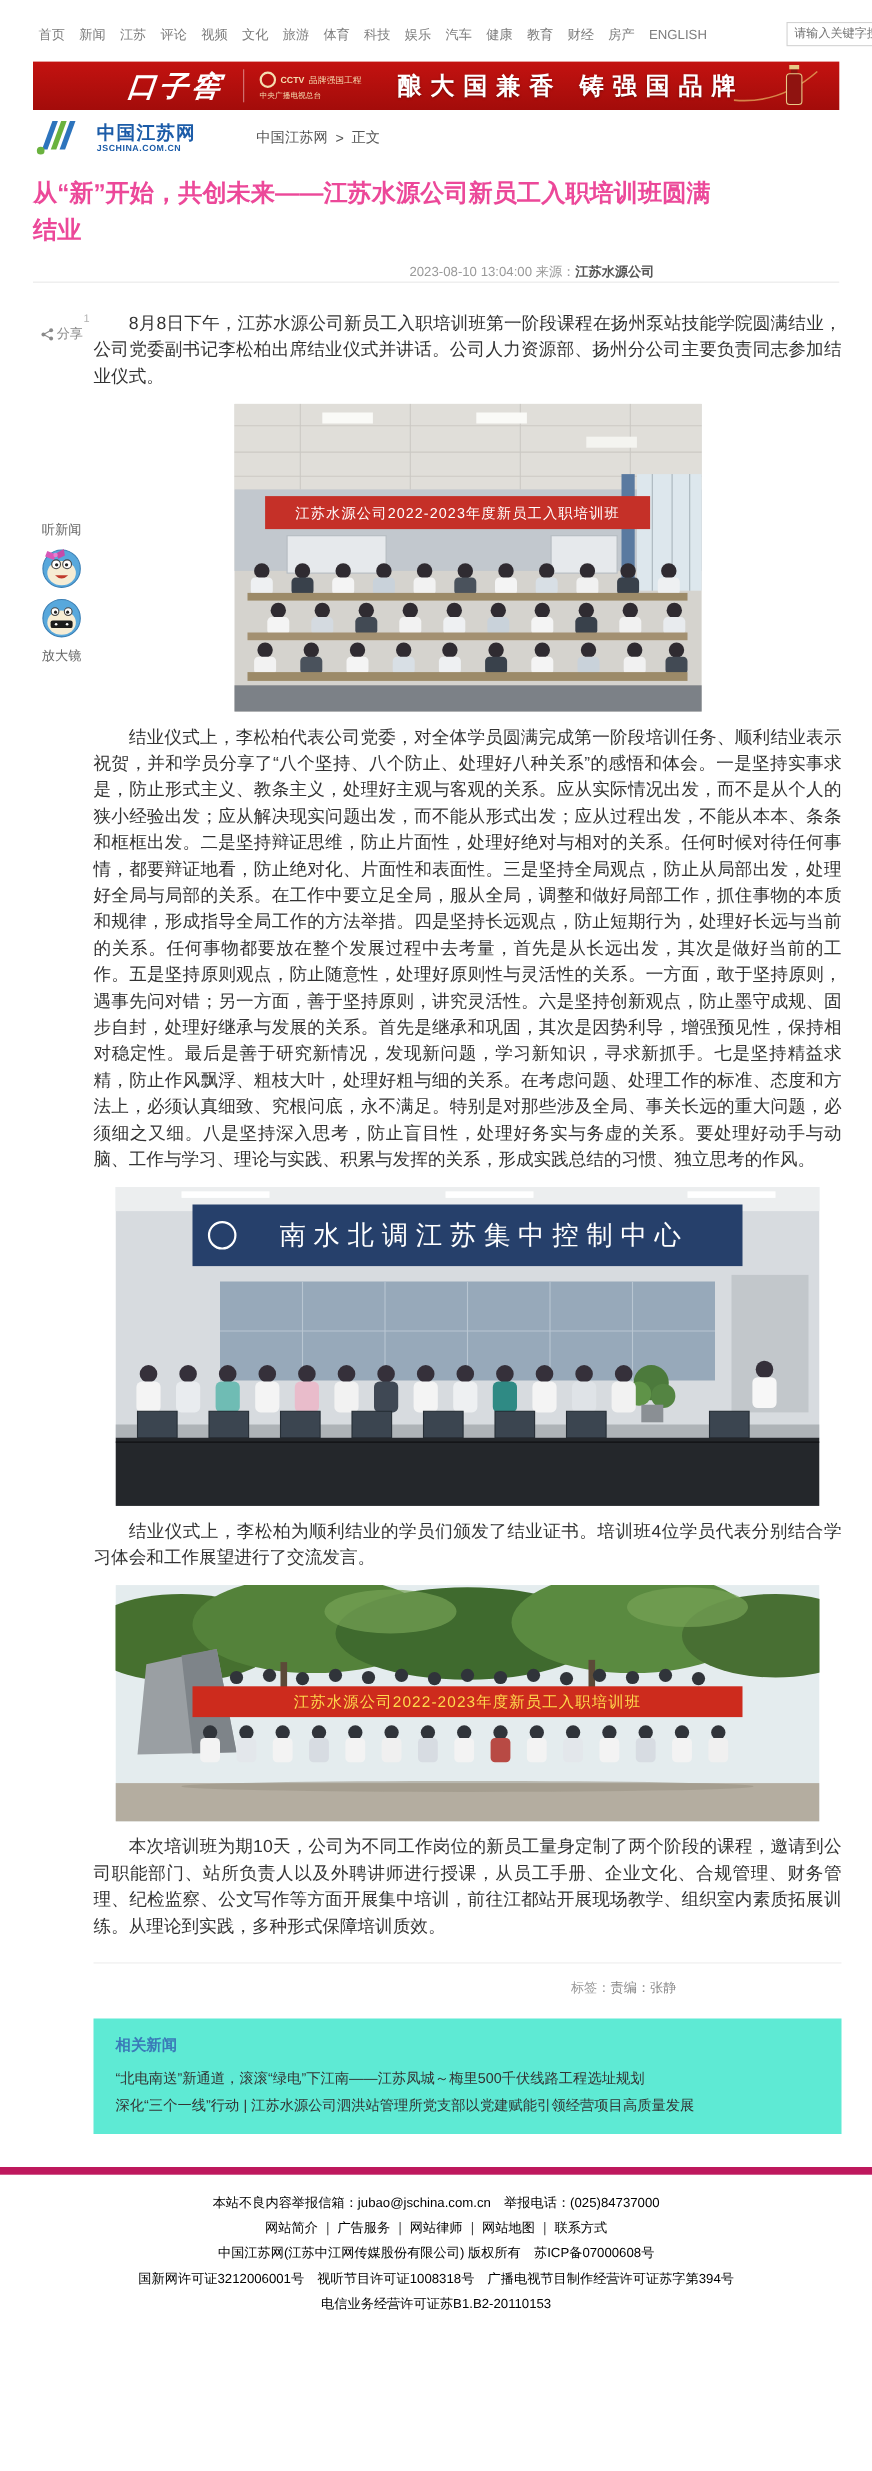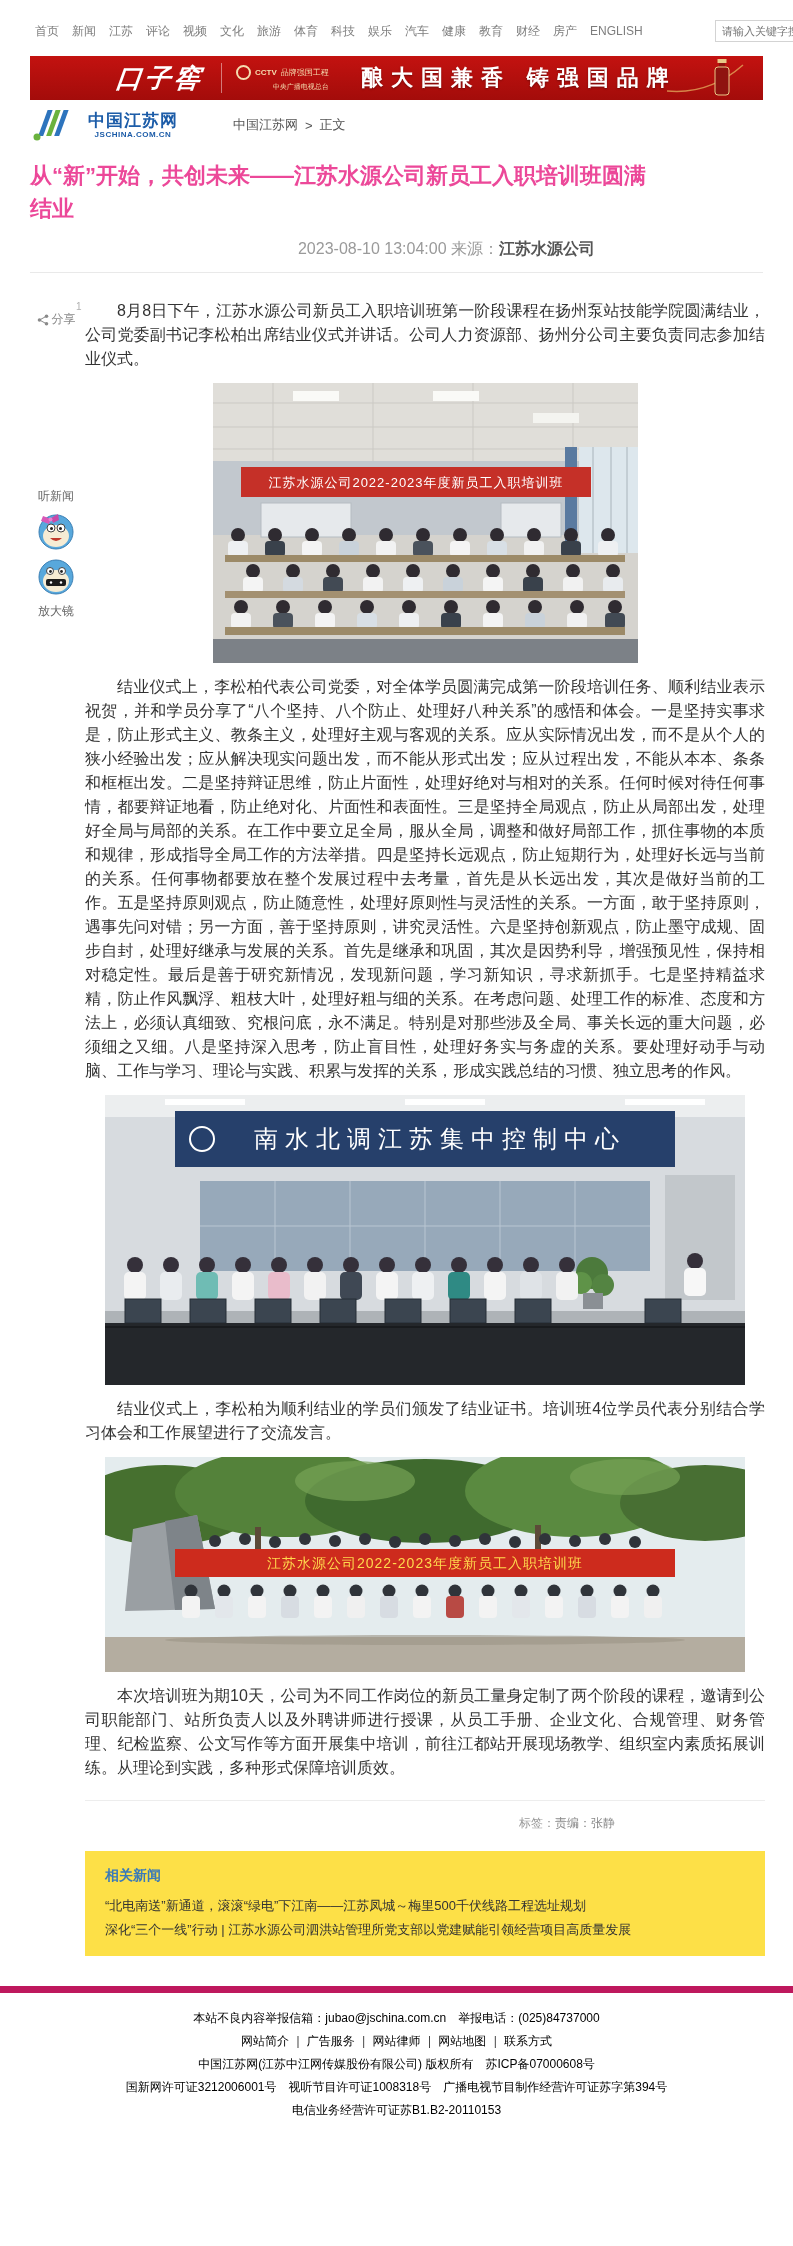--- a/index.html
+++ b/index.html
@@ -15,61 +15,61 @@
   .topnav { display:flex; align-items:center; gap:13px; padding:20px 0 10px 35px; font-size:12px; color:#7d7d7d; }
   .topnav a { white-space:nowrap; }
   .search-input { margin-left:auto; margin-right:-18px; width:96px; height:22px; border:1px solid #d3d3d3; font-size:11px; padding:0 6px; color:#666; outline:none; }
 
   
   .adbanner { position:relative; margin:4px 30px 0; height:44px; display:flex; align-items:center;
     background:linear-gradient(180deg,#c31210,#a30c0a); overflow:hidden; cursor:pointer; }
   .kzj { font-size:26px; font-weight:bold; font-style:italic; color:#fff; margin-left:86px; letter-spacing:3px;
     font-family:"DejaVu Serif", serif; transform:skewX(-6deg); white-space:nowrap; }
   .vdiv { width:1px; height:30px; background:rgba(255,255,255,.45); margin:0 14px 0 18px; flex:none; }
-  .cctv { display:flex; flex-direction:column; align-items:flex-end; color:#f5ddb0; flex:none; }
+  .cctv { display:flex; flex-direction:column; align-items:flex-start; color:#f5ddb0; flex:none; }
   .cctv-top { display:flex; align-items:center; gap:4px; }
   .cctv-ring { width:15px; height:15px; border:2px solid #f5ddb0; border-radius:50%; }
   .cctv-name { font-size:8px; font-weight:bold; }
   .cctv-prog { font-size:8px; font-style:normal; }
   .cctv-org { font-size:7px; font-style:normal; margin-top:2px; }
   .slogan { flex:1; text-align:center; color:#fff; font-size:22px; font-weight:900; letter-spacing:8px;
     font-family:"DejaVu Serif", serif; text-shadow:0 1px 2px rgba(0,0,0,.35); white-space:nowrap; margin:0 60px 0 6px; }
   .bottle { position:absolute; right:18px; top:3px; }
 
   
   .site-header { display:flex; align-items:center; padding:9px 30px 4px;gap:11px; }
   .logo-text { margin-left:7px; color:#1c5ca8; }
   .logo-name { font-size:17px; font-weight:bold; letter-spacing:1px; display:block; line-height:18px; }
-  .logo-domain { font-size:8px; font-weight:bold; letter-spacing:.5px; display:block;text-align:center; }
+  .logo-domain { font-size:8px; font-weight:bold; letter-spacing:.5px; display:block; }
   .breadcrumb { margin-left:44px; font-size:13px; color:#555; display:flex; gap:7px; align-items:center; }
 
   .title { margin:14px 30px 0; max-width:620px; font-size:22px; line-height:33px; color:#ec4899; font-weight:bold; }
 
-  .meta { margin:14px 30px 0; text-align:right; padding-right:168px; font-size:16px; color:#9a9a9a;
-    padding-bottom:12px; border-bottom:1px solid #e9e9e9; }
+  .meta { margin:14px 30px 0; text-align:right; padding-right:168px; font-size:12px; color:#9a9a9a;
+    padding-bottom:0; border-bottom:1px solid #e9e9e9; }
   .meta .src { color:#555; font-weight:bold; }
 
   
   .article-wrap { position:relative; margin:0 28px 0 30px; }
   .rail { position:absolute; left:0; top:12px; width:52px; text-align:center; }
   .share-box { position:relative; display:inline-flex; align-items:center; gap:3px; font-size:12px; color:#8a8a8a; cursor:pointer; }
   .share-count { position:absolute; top:-10px; right:-6px; font-size:10px; color:#b0b0b0; }
   .rail-label { font-size:12px; color:#666; margin:4px 0 2px; }
   .listen-label { margin-top:158px; }
   .mascot { display:block; margin:3px auto; cursor:pointer; }
 
   .content { margin-left:55px; font-size:16px; line-height:24px;margin-top:26px; }
   .content p { text-indent:2em; text-align:justify; margin:12px 0; color:#333; }
   figure { margin:12px 0; text-align:center; }
   figure svg { display:block; margin:0 auto; }
 
   .tagrow { margin-top:20px; border-top:1px solid #ededed; padding:10px 0 4px; display:flex; justify-content:flex-end; font-size:12px; color:#999; }
   .tagrow .editor { padding-right:150px; color:#888; }
 
-  .related { margin:12px 0 0; background:#fde047; padding:12px 20px 14px; }
+  .related { margin:12px 0 0; background:#5eead4; padding:12px 20px 14px; }
   .related-title { color:#3a7ab8; font-size:14px; font-weight:bold; margin-bottom:7px; }
   .rel-item { display:block; font-size:13px; color:#333; line-height:24px; }
 
   footer { margin-top:30px; border-top:7px solid #be185d; padding:14px 0 40px; text-align:center; font-size:12px; color:#000000; line-height:23px; }
   .f-sep { margin:0 3px; }
 </style>
 </head>
 <body>
 
 <div class="page">

